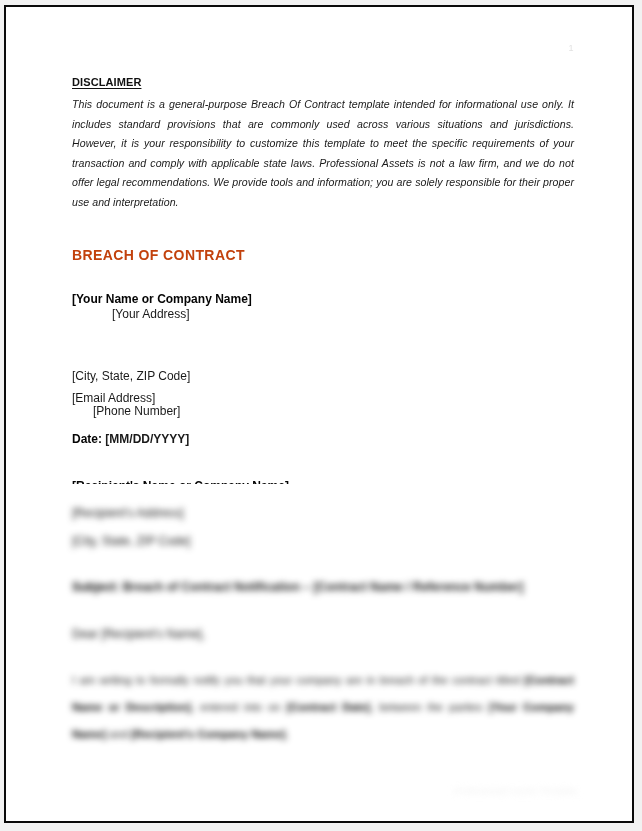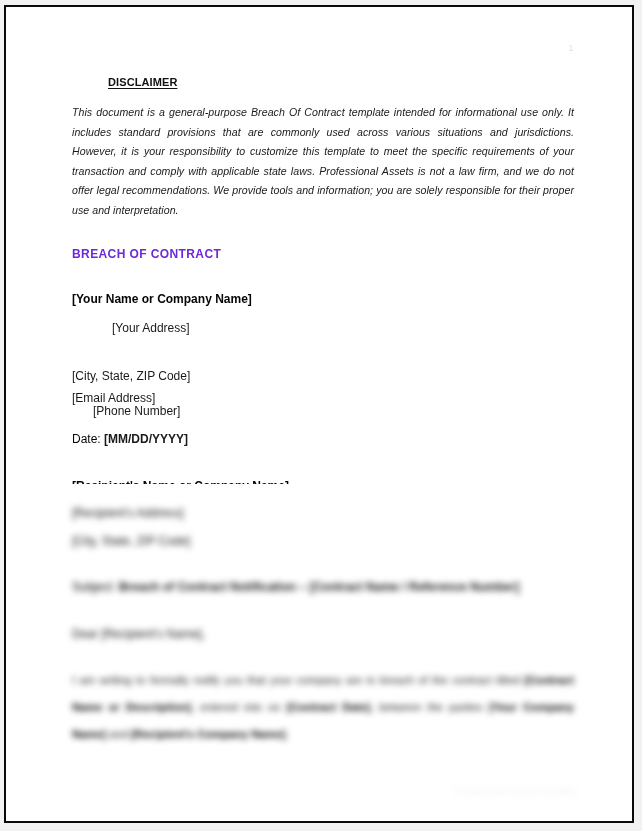--- a/index.html
+++ b/index.html
@@ -80,61 +80,60 @@
   .disclaimer-head {
     position: absolute;
     top: 69px;
     left: 0;
     font-size: 11px;
     font-weight: 700;
     color: #111;
     text-decoration: underline;
     text-underline-offset: 2px;
     letter-spacing: 0.1px;
-    margin-left: 36px;
   }
 
   .disclaimer-body {
     position: absolute;
-    top: 96px;
+    top: 88px;
     left: 0;
     width: 502px;
     font-size: 10.6px;
     font-style: italic;
     line-height: 19.6px;
     color: #1a1a1a;
     text-align: justify;
     hyphens: auto;
     -webkit-hyphens: auto;
     letter-spacing: 0.05px;
   }
 
   .doc-title {
     position: absolute;
     top: 240px;
     left: 0;
-    font-size: 12px;
-    font-weight: 700;
-    color: #6d28d9;
+    font-size: 14px;
+    font-weight: 700;
+    color: #c2410c;
     letter-spacing: 0.4px;
   }
 
   .addr-line {
     position: absolute;
     left: 0;
     font-size: 12px;
     color: #1a1a1a;
     white-space: nowrap;
   }
   .addr-line.bold {
     font-weight: 700;
     color: #050505;
   }
   .addr-line .lbl {
-    font-weight: 400;
+    font-weight: 700;
     color: #050505;
   }
   .addr-line .val {
     font-weight: 700;
   }
 
   .body-para {
     position: absolute;
     left: 0;
     width: 502px;
@@ -167,21 +166,21 @@
       <div class="content">
 
         <div class="disclaimer-head">DISCLAIMER</div>
 
         <div class="disclaimer-body">This document is a general-purpose Breach Of Contract template intended for informational use only. It includes standard provisions that are commonly used across various situations and jurisdictions. However, it is your responsibility to customize this template to meet the specific requirements of your transaction and comply with applicable state laws. Professional Assets is not a law firm, and we do not offer legal recommendations. We provide tools and information; you are solely responsible for their proper use and interpretation.</div>
 
         <div class="doc-title">BREACH OF CONTRACT</div>
 
         <div class="addr-line bold" style="top:285px;">[Your Name or Company Name]</div>
 
-        <div class="addr-line" style="top:314px;padding-left:40px;">[Your Address]</div>
+        <div class="addr-line" style="top:300px;padding-left:40px;">[Your Address]</div>
 
         <div class="addr-line" style="top:342px;margin-top:20px;">[City, State, ZIP Code]</div>
 
         <div class="addr-line" style="top:384px;">[Email Address]</div>
 
         <div class="addr-line" style="top:397px;margin-left:21px;">[Phone Number]</div>
 
         <div class="addr-line" style="top:425px;">
           <span class="lbl">Date:</span><span class="val">&nbsp;</span><span class="val">[MM/DD/YYYY]</span>
         </div>

